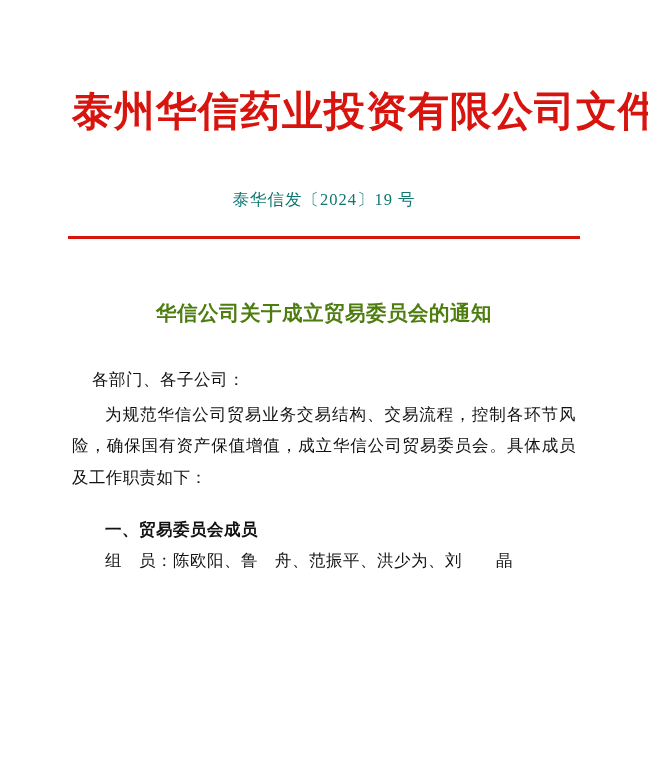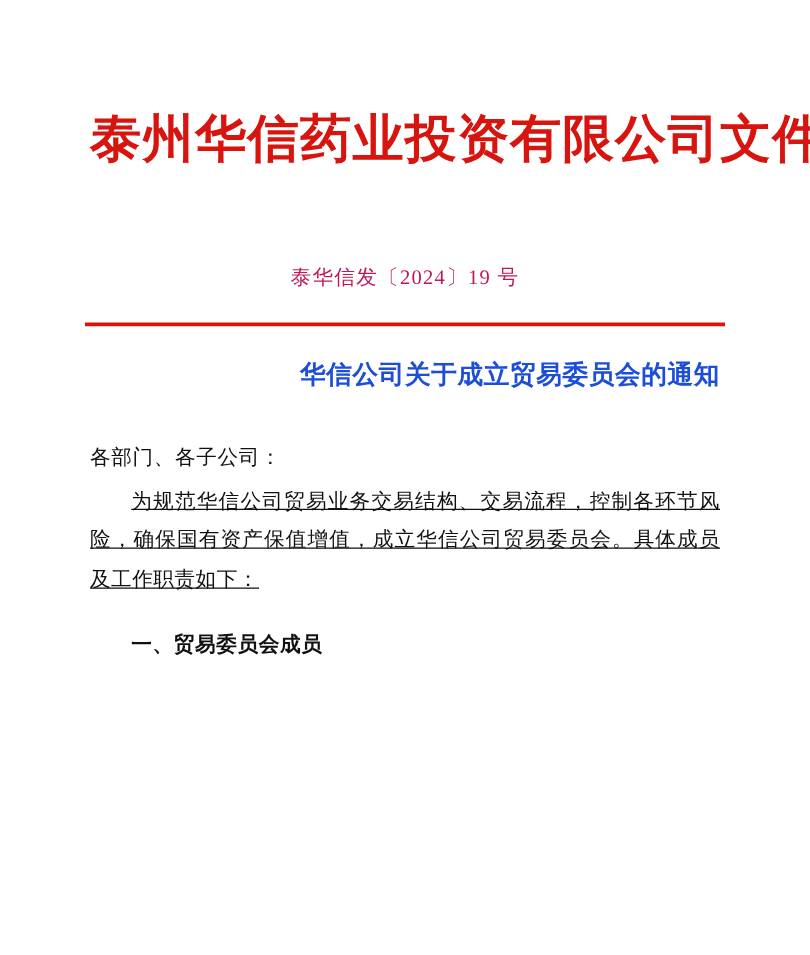--- a/index.html
+++ b/index.html
@@ -29,53 +29,53 @@
     letter-spacing: 1px;
     line-height: 1.25;
     margin-top: 86px;
     white-space: nowrap;
     font-family: "Liberation Serif", "DejaVu Serif", serif;
   }
   .doc-number {
     text-align: center;
     font-size: 16.5px;
     letter-spacing: 1px;
-    margin-top: 74px;
-    color: #be185d;
+    margin-top: 52px;
+    color: #0f766e;
   }
   .red-rule {
     height: 2.5px;
     background: #d8140f;
     margin-top: 25px;
     margin-left: -4px;
     margin-right: -4px;
   }
   .subject {
-    text-align: right;
+    text-align: center;
     font-weight: bold;
     font-size: 20.5px;
     letter-spacing: 0.5px;
-    margin-top: 24px;
-    color: #1d4ed8;
+    margin-top: 60px;
+    color: #4d7c0f;
   }
   .salutation {
     font-size: 16.5px;
     margin-top: 42px;
     letter-spacing: 0.5px;
+    margin-left: 20px;
   }
   .para {
     font-size: 16.5px;
     line-height: 1.92;
     margin-top: 8px;
     text-align: justify;
     letter-spacing: 0.4px;
   }
   .indent {
     text-indent: 2em;
-    text-decoration: underline;
   }
   .section-head {
     font-size: 16.5px;
     font-weight: bold;
     line-height: 1.92;
     margin-top: 20px;
     text-indent: 2em;
     letter-spacing: 0.5px;
   }
   .member-line {
@@ -97,15 +97,16 @@
   <div class="red-rule"></div>
 
   <div class="subject">华信公司关于成立贸易委员会的通知</div>
 
   <div class="salutation">各部门、各子公司：</div>
 
   <div class="para indent">为规范华信公司贸易业务交易结构、交易流程，控制各环节风险，确保国有资产保值增值，成立华信公司贸易委员会。具体成员及工作职责如下：</div>
 
   <div class="section-head">一、贸易委员会成员</div>
 
+  <div class="member-line">组　员：陈欧阳、鲁　舟、范振平、洪少为、刘　　晶</div>
 
 
 </div>
 
 </body></html>

